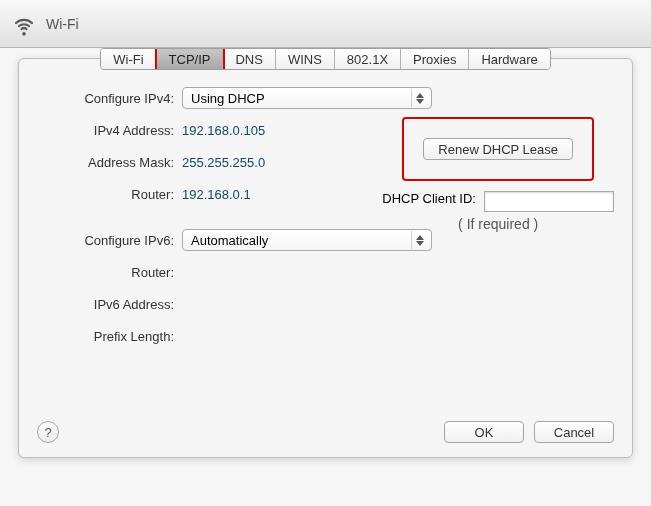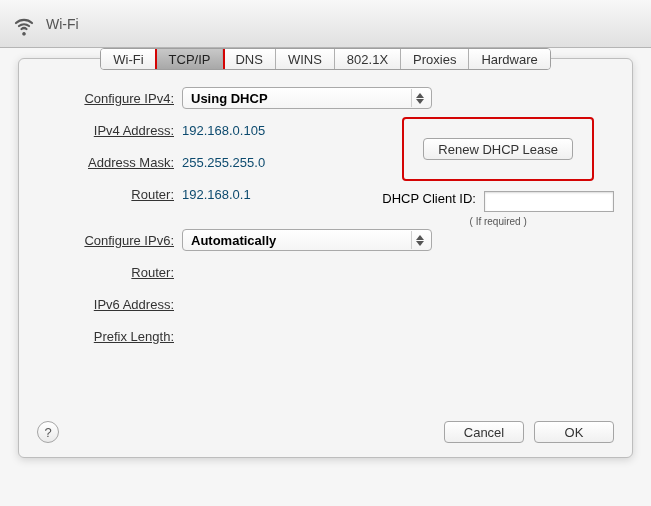--- a/index.html
+++ b/index.html
@@ -101,36 +101,34 @@
       display: flex;
       align-items: center;
       margin-bottom: 10px;
       min-height: 22px;
     }
     .label {
       width: 145px;
       text-align: right;
       color: #333;
       padding-right: 8px;
-      text-decoration: underline;
     }
     .value {
       color: #0c4a6e;
     }
     .select {
       display: flex;
       align-items: center;
       justify-content: space-between;
       width: 250px;
       height: 22px;
       border: 1px solid #a9a9a9;
       border-radius: 4px;
       background: linear-gradient(#ffffff, #f5f5f5);
       padding: 0 4px 0 8px;
-      font-weight: bold;
     }
     .select-arrows {
       width: 16px;
       height: 18px;
       border-left: 1px solid #cfcfcf;
       display: flex;
       flex-direction: column;
       align-items: center;
       justify-content: center;
       gap: 1px;
@@ -182,21 +180,21 @@
     }
     .textfield {
       width: 130px;
       height: 21px;
       border: 1px solid #a9a9a9;
       background: #fff;
       box-shadow: inset 0 1px 2px rgba(0,0,0,0.15);
       padding: 0 4px;
     }
     .if-required {
-      font-size: 10px;
+      font-size: 14px;
       color: #555;
       text-align: center;
       margin-top: 4px;
     }
     .footer-btns {
       position: absolute;
       bottom: 14px;
       right: 18px;
       display: flex;
       gap: 10px;
@@ -315,17 +313,17 @@
     <div class="dhcp-client">
       <span>DHCP Client ID:</span>
       <input class="textfield" type="text" value="" style="">
     </div>
     <div class="if-required">( If required )</div>
   </div>
 
   <div class="help-btn">?</div>
 
   <div class="footer-btns">
+    <div class="mac-btn" style="width:80px">OK</div>
     <div class="mac-btn" style="width:80px">Cancel</div>
-    <div class="mac-btn" style="width:80px">OK</div>
   </div>
 
 </div>
 
 </body></html>

